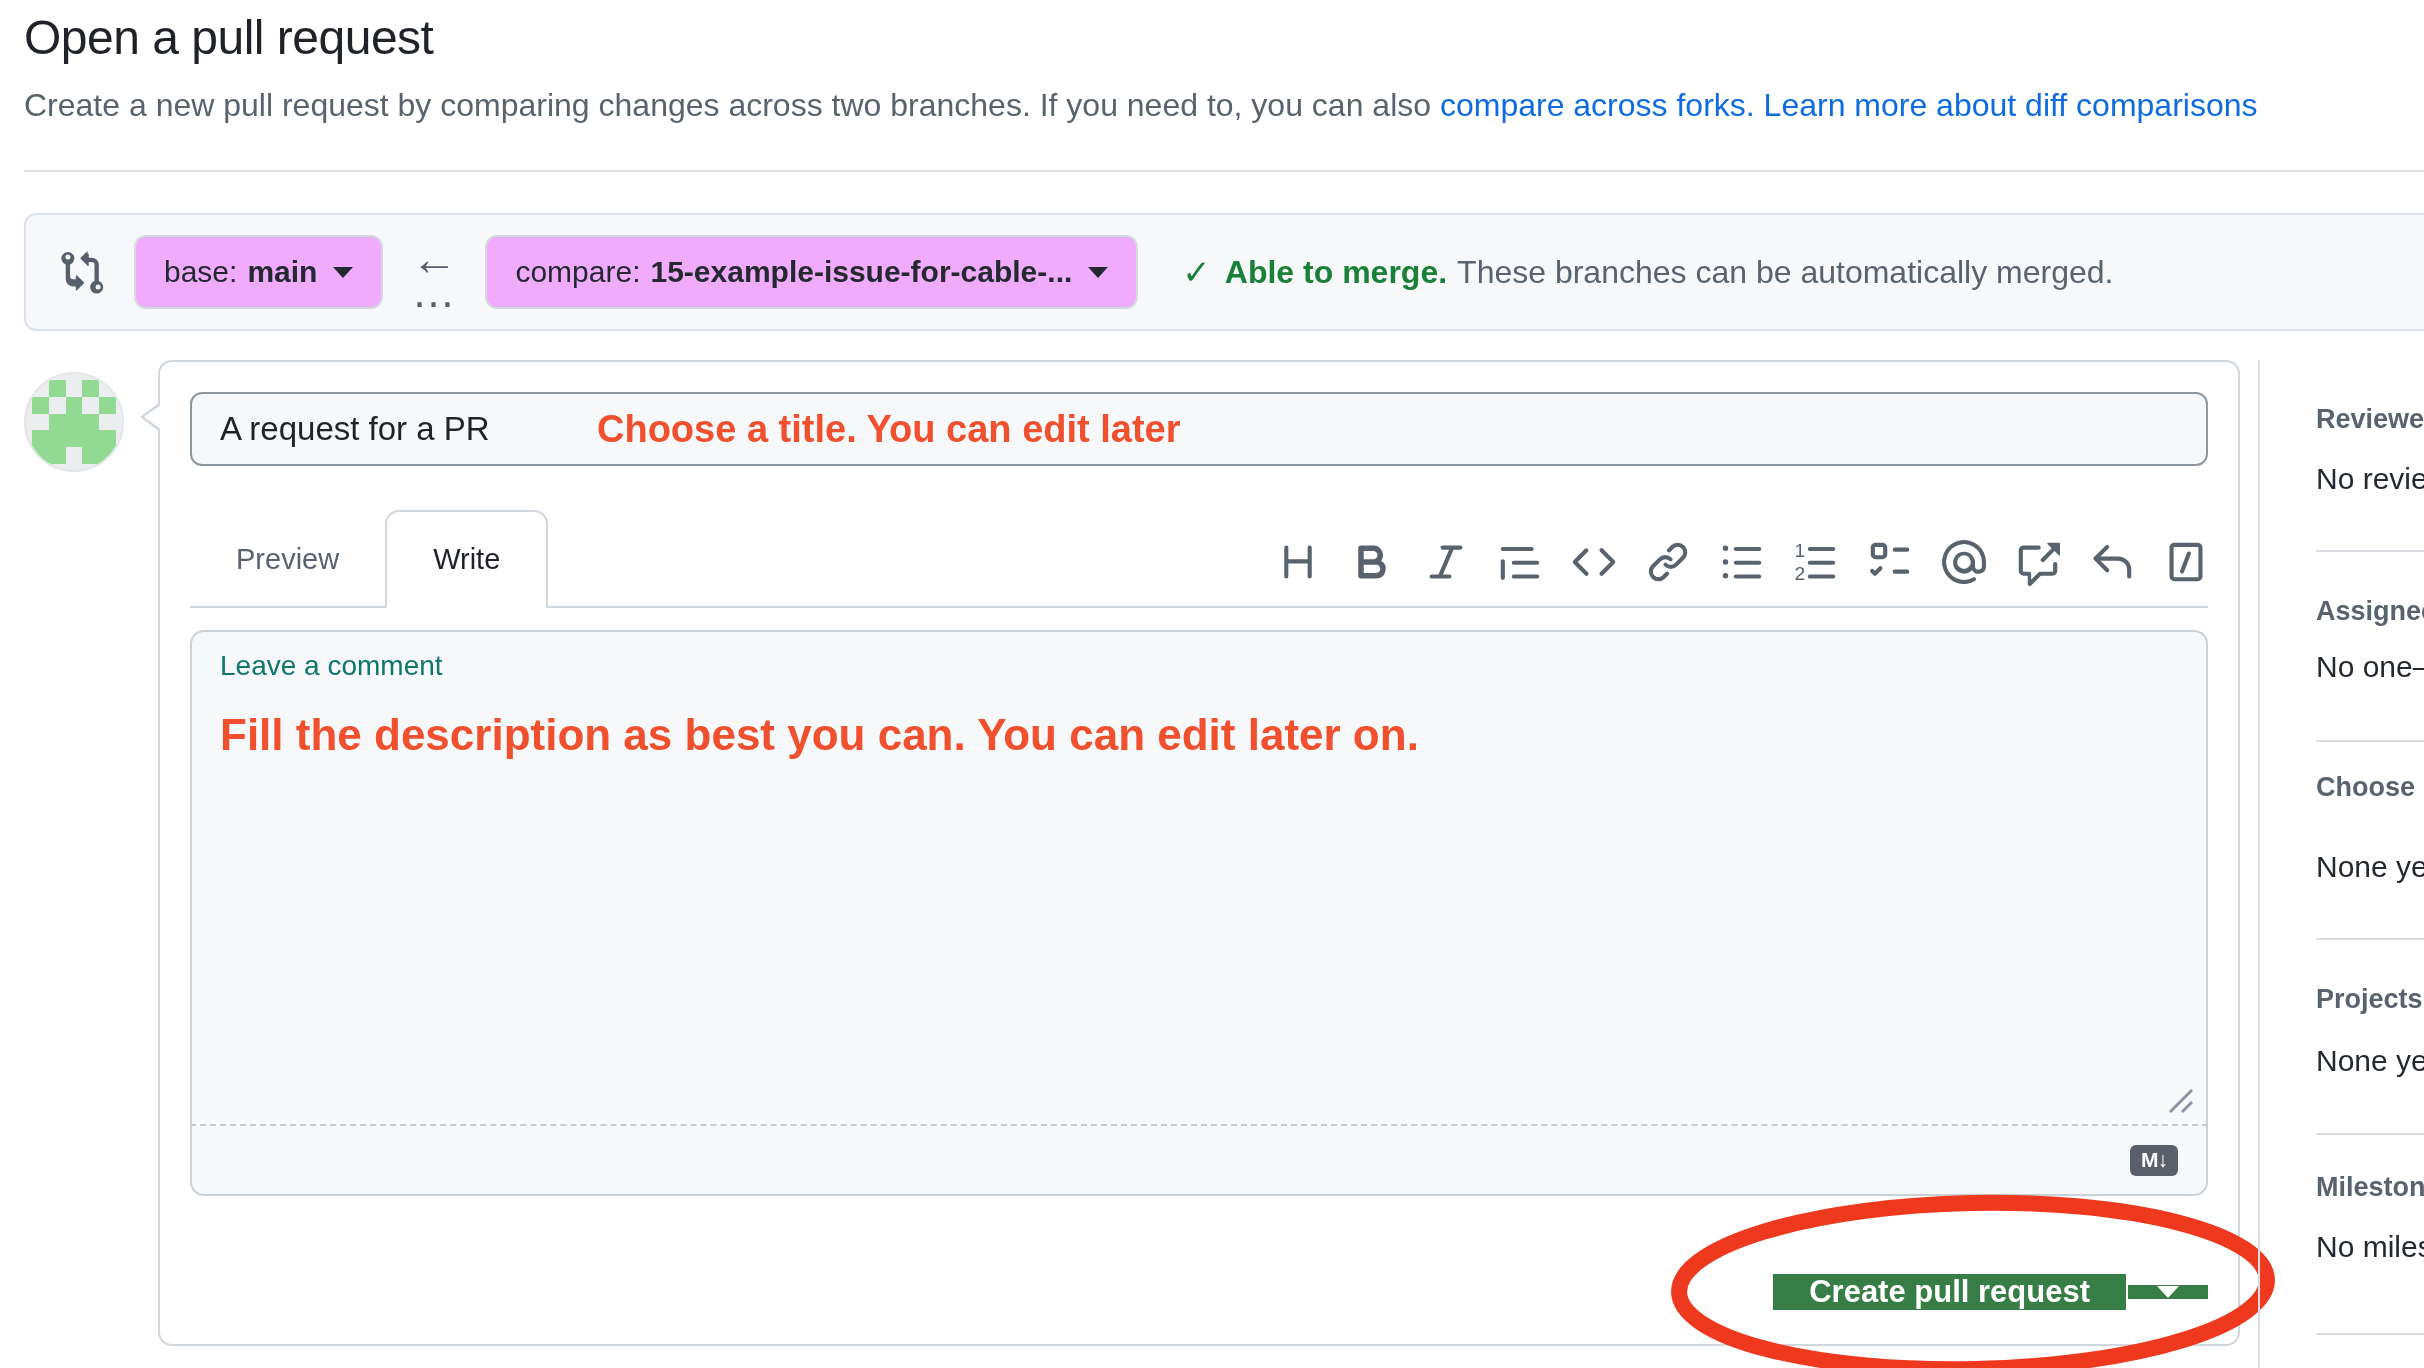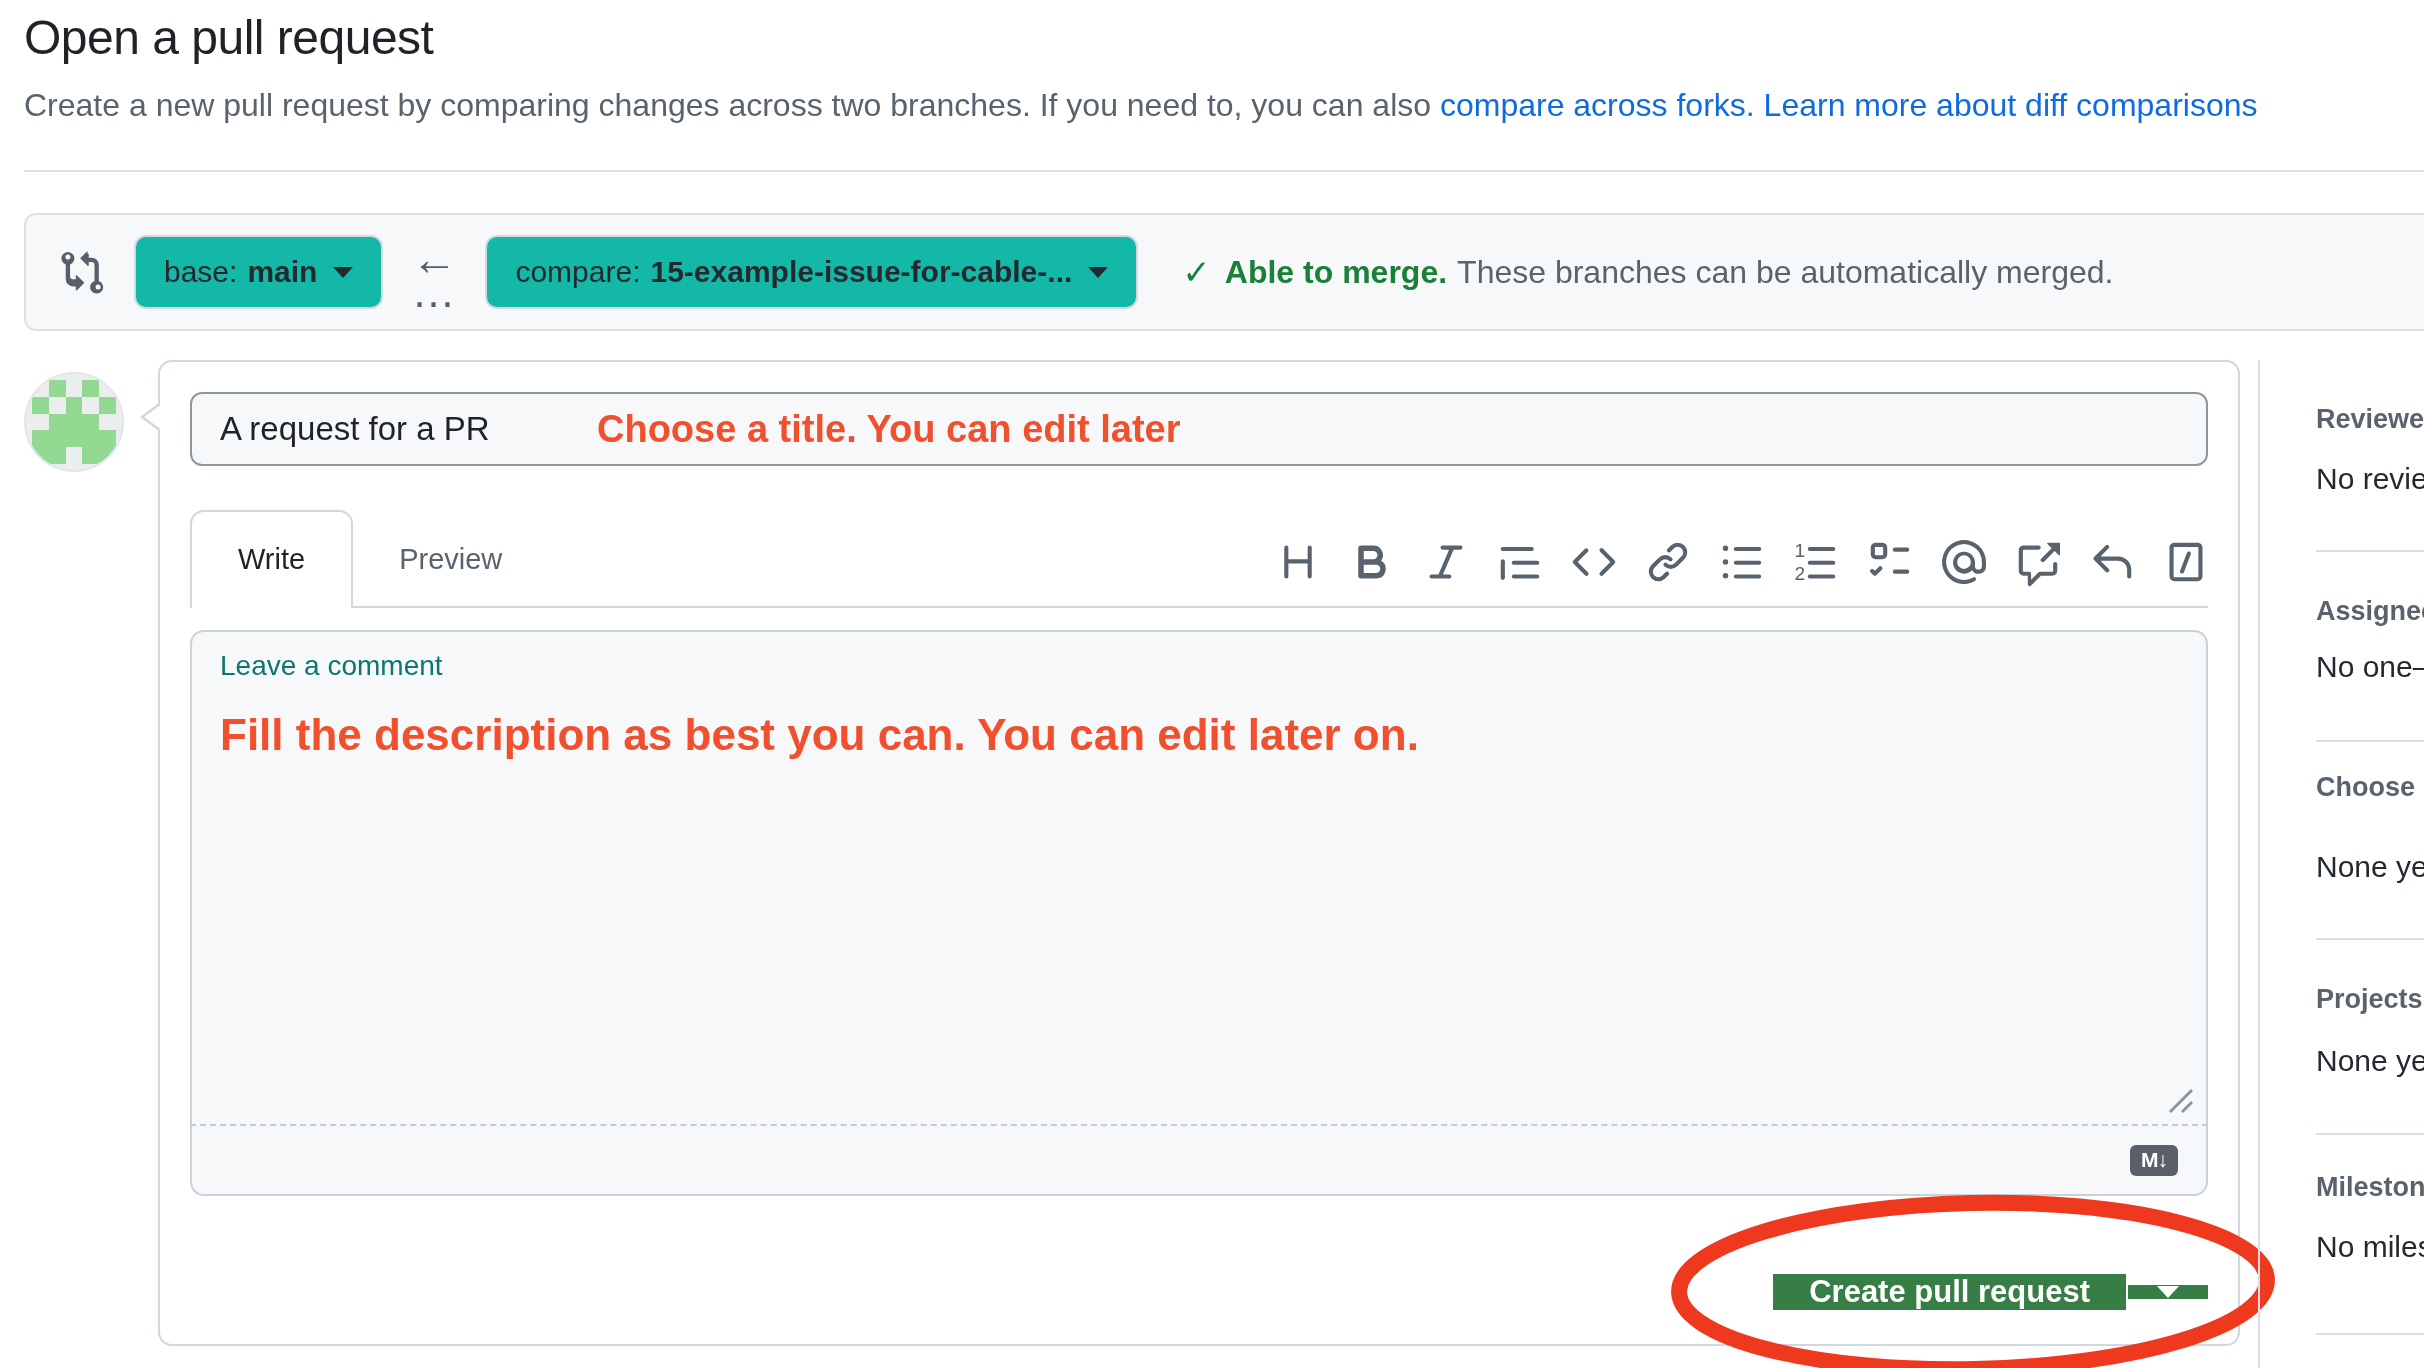--- a/index.html
+++ b/index.html
@@ -18,21 +18,21 @@
 
   
   .branch-bar {
     position:absolute; left:24px; top:213px; width:2480px; height:118px;
     background:#f6f8fa; border:2px solid #dbe1e7; border-radius:12px;
     display:flex; align-items:center; padding:0 34px;
   }
   .git-compare-icon { width:46px; height:46px; fill:#57606a; flex:none; }
   .branch-btn {
     display:inline-flex; align-items:center; height:74px; margin-left:28px;
-    background:#14b8a6; border:2px solid #d4dae0; border-radius:12px;
+    background:#f0abfc; border:2px solid #d4dae0; border-radius:12px;
     padding:0 28px; font-size:30px; color:#24292f; cursor:pointer;
     font-family:inherit; white-space:nowrap;
   }
   .branch-btn .prefix { font-weight:400; margin-right:10px; }
   .branch-btn .value  { font-weight:700; }
   .caret-down {
     width:0; height:0; display:inline-block; margin-left:16px;
     border-left:10px solid transparent; border-right:10px solid transparent;
     border-top:11px solid #24292f;
   }
@@ -200,22 +200,22 @@
 </div>
 
 <div class="card">
 
   <div class="title-input">
     <span class="title-value">A request for a PR</span>
     <span class="annotation">Choose a title. You can edit later</span>
   </div>
 
   <div class="tabs-row">
+    <div class="tab">Preview</div>
     <div class="tab active">Write</div>
-    <div class="tab">Preview</div>
     <div class="toolbar">
       <button class="tb-btn" title="heading">
         <svg viewBox="0 0 16 16">
             <path d="M3.75 2a.75.75 0 0 1 .75.75V7h7V2.75a.75.75 0 0 1 1.5 0v10.5a.75.75 0 0 1-1.5 0V8.5h-7v4.75a.75.75 0 0 1-1.5 0V2.75A.75.75 0 0 1 3.75 2Z"></path>
           </svg>
       </button>
       <button class="tb-btn" title="bold">
         <svg viewBox="0 0 16 16">
             <path d="M4 2h4.5a3.501 3.501 0 0 1 2.852 5.53A3.499 3.499 0 0 1 9.5 14H4a1 1 0 0 1-1-1V3a1 1 0 0 1 1-1Zm1 7v3h4.5a1.5 1.5 0 0 0 0-3H5Zm3.5-2a1.5 1.5 0 0 0 0-3H5v3h3.5Z"></path>
           </svg>

